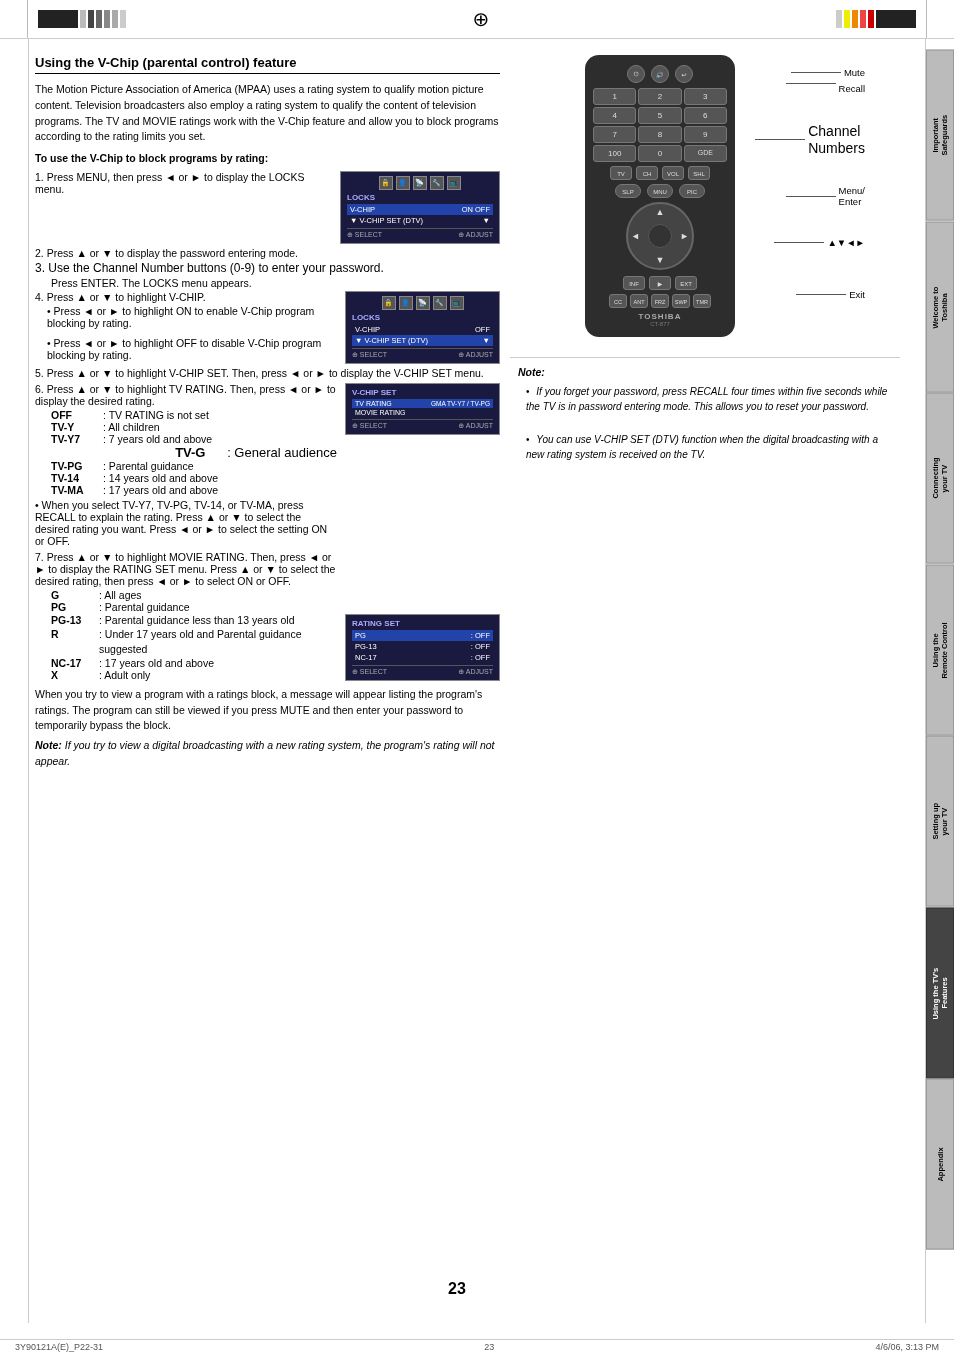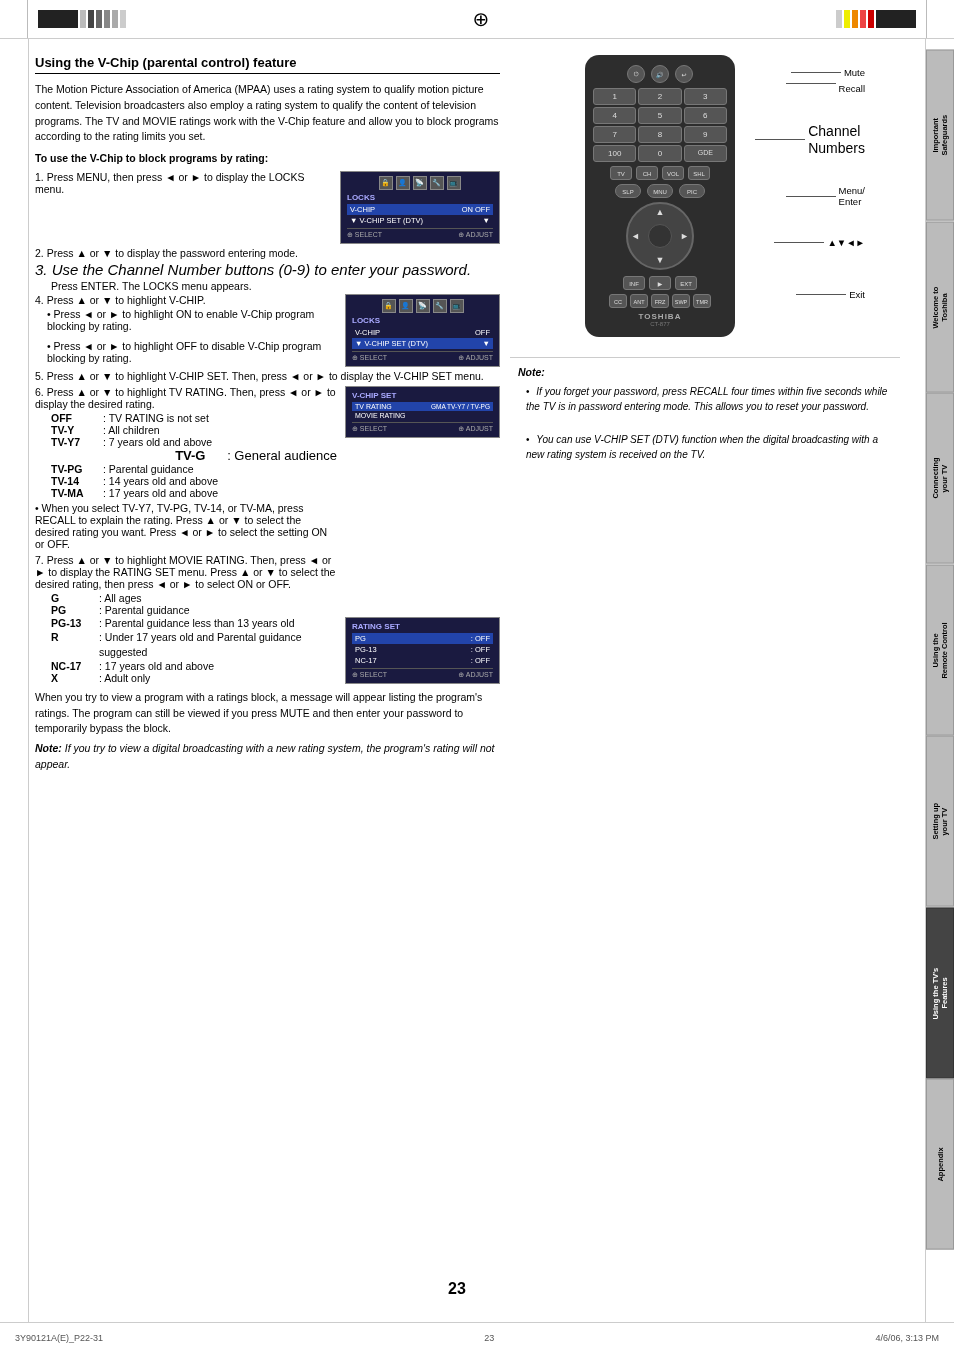--- a/index.html
+++ b/index.html
@@ -54,21 +54,21 @@
       font-size: 10.5px;
       margin-bottom: 4px;
     }
 
     
     .bottom-bar {
       position: absolute;
       bottom: 0;
       left: 0;
       right: 0;
-      height: 31px;
+      height: 14px;
       display: flex;
       align-items: center;
       justify-content: space-between;
       padding: 0 15px;
       border-top: 1px solid #ccc;
       font-size: 9px;
       color: #555;
     }
 
     
@@ -180,21 +180,21 @@
         <span>⊕ SELECT</span>
           <span>⊕ ADJUST</span>
       </div>
     </div>
   </div>
 
   <div style="font-size:10.5px;margin-bottom:2px;">
     2. Press ▲ or ▼ to display the password entering mode.
   </div>
 
-  <div style="font-size:15px;margin-bottom:2px;font-style:italic;">
+  <div style="font-size:12px;margin-bottom:2px;">
     3. Use the Channel Number buttons (0-9) to enter your password.
   </div>
   <div style="font-size:10.5px;margin-bottom:2px;padding-left:16px;">
     <span>Press</span> ENTER. The LOCKS menu appears.
   </div>
 
   <div style="display:flex;gap:6px;align-items:flex-start;margin-bottom:3px;">
     <div style="min-width:220px;">
       <div style="font-size:10.5px;margin-bottom:2px;">4. Press ▲ or ▼ to highlight V-CHIP.</div>
       <div style="font-size:10.5px;padding-left:12px;margin-bottom:8px;">• Press ◄ or ► to highlight ON to enable V-Chip program blocking by rating.</div>

